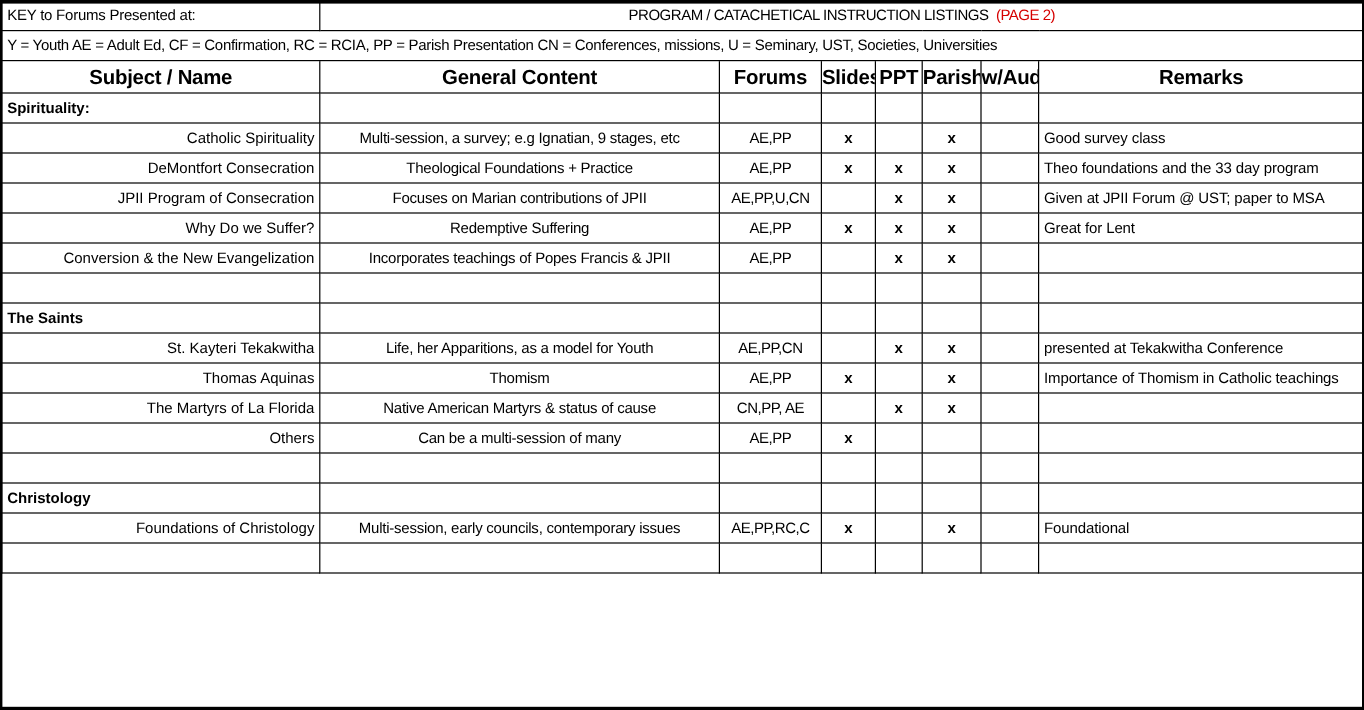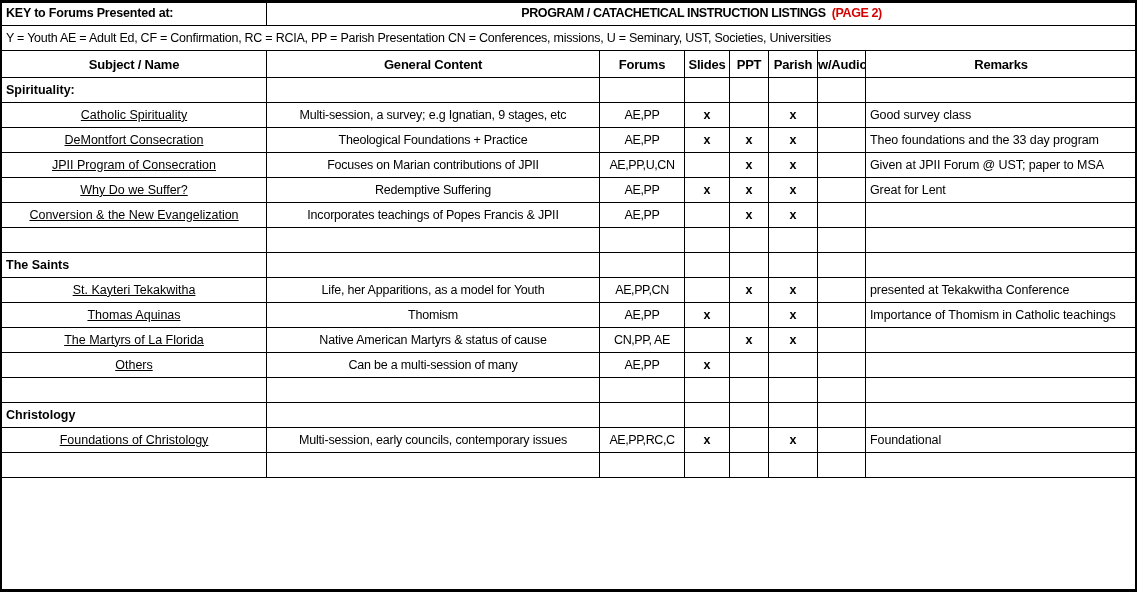--- a/index.html
+++ b/index.html
@@ -36,68 +36,68 @@
     line-height: 1;
     height: 24px;
     vertical-align: middle;
     overflow: hidden;
     white-space: nowrap;
     background: #fff;
   }
 
   
   .keycell {
-    font-weight: bold;
+    font-weight: normal;
     font-size: 15.5px;
     height: 44px;
     letter-spacing: -0.2px;
   }
   .titlecell {
     height: 44px;
     text-align: center;
-    font-weight: bold;
+    font-weight: normal;
     font-size: 21.5px;
     letter-spacing: -0.4px;
     white-space: nowrap;
   }
   .titlecell .page-no {
     color: #d60000;
   }
 
   
   .legendcell {
     font-weight: normal;
     font-size: 13px;
     height: 30px;
     letter-spacing: -0.25px;
   }
 
   
   tr.colheads td {
     font-weight: bold;
-    font-size: 13px;
+    font-size: 17px;
     text-align: center;
     height: 26px;
     letter-spacing: -0.2px;
   }
   tr.colheads td.clip {
     padding: 0;
     text-align: center;
   }
   tr.colheads td.clip span {
     display: inline-block;
     white-space: nowrap;
   }
 
   
   .section {
     font-weight: bold;
     font-size: 13px;
   }
-  .subject   { text-align: center;   font-size: 13px; text-decoration: underline; }
+  .subject   { text-align: right;   font-size: 13px; }
   .content   { text-align: center;   font-size: 13px; letter-spacing: -0.2px;}
   .forums    { text-align: center; font-size: 12.5px; letter-spacing: -0.4px;}
   .mark      { text-align: center; font-weight: bold; font-size: 12.5px; }
   .remarks   { text-align: left;   font-size: 12px; letter-spacing: -0.1px;}
   .blank     { }
 
   
   .frame-top, .frame-bot {
     position: absolute;
     left: 0;

